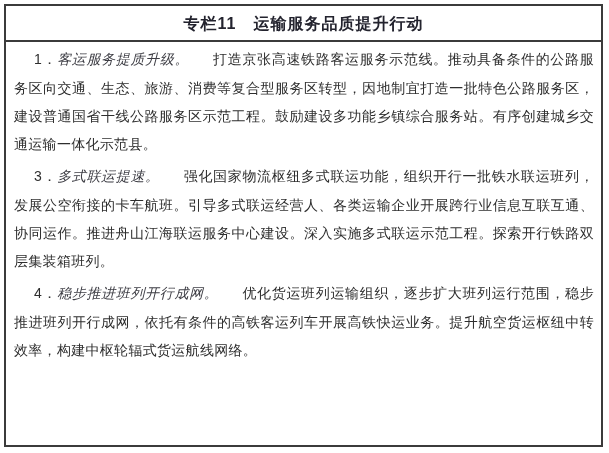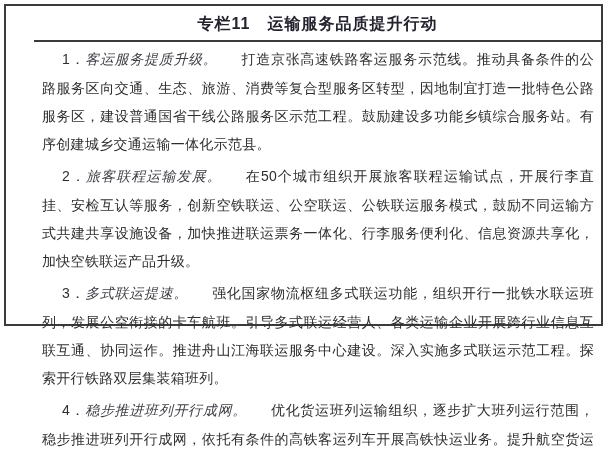--- a/index.html
+++ b/index.html
@@ -14,24 +14,23 @@
     width: 609px;
     height: 453px;
     background: var(--background, #ffffff);
     overflow: hidden;
   }
   .panel {
     position: absolute;
     left: 4px;
     top: 4px;
     width: 599px;
-    height: 322px;
+    height: 443px;
     border: 2px solid var(--border, #3b3b3b);
     background: var(--background, #ffffff);
-    padding-left: 28px;
   }
   .panel-title {
     height: 36px;
     line-height: 36px;
     text-align: center;
     font-weight: bold;
     font-size: 16px;
     letter-spacing: 1px;
     color: var(--title-text, #23232e);
     border-bottom: 2px solid var(--border, #3b3b3b);
@@ -69,21 +68,20 @@
 </head>
 <body>
 
 <div class="page">
   <div class="panel">
     <div class="panel-title">专栏11　运输服务品质提升行动</div>
     <div class="panel-body">
 
       <p class="para"><span class="para-num">1．</span><span class="para-lead">客运服务提质升级。</span><span class="para-text">打造京张高速铁路客运服务示范线。推动具备条件的公路服务区向交通、生态、旅游、消费等复合型服务区转型，因地制宜打造一批特色公路服务区，建设普通国省干线公路服务区示范工程。鼓励建设多功能乡镇综合服务站。有序创建城乡交通运输一体化示范县。</span></p>
 
-      <p class="para"><span class="para-num">2．</span><span class="para-lead">旅客联程运输发展。</span><span class="para-text">在50个城市组织开展旅客联程运输试点，开展行李直挂、安检互认等服务，创新空铁联运、公空联运、公铁联运服务模式，鼓励不同运输方式共建共享设施设备，加快推进联运票务一体化、行李服务便利化、信息资源共享化，加快空铁联运产品升级。</span></p>
 
       <p class="para"><span class="para-num">3．</span><span class="para-lead">多式联运提速。</span><span class="para-text">强化国家物流枢纽多式联运功能，组织开行一批铁水联运班列，发展公空衔接的卡车航班。引导多式联运经营人、各类运输企业开展跨行业信息互联互通、协同运作。推进舟山江海联运服务中心建设。深入实施多式联运示范工程。探索开行铁路双层集装箱班列。</span></p>
 
       <p class="para"><span class="para-num">4．</span><span class="para-lead">稳步推进班列开行成网。</span><span class="para-text">优化货运班列运输组织，逐步扩大班列运行范围，稳步推进班列开行成网，依托有条件的高铁客运列车开展高铁快运业务。提升航空货运枢纽中转效率，构建中枢轮辐式货运航线网络。</span></p>
 
     </div>
   </div>
 </div>
 
 </body></html>

